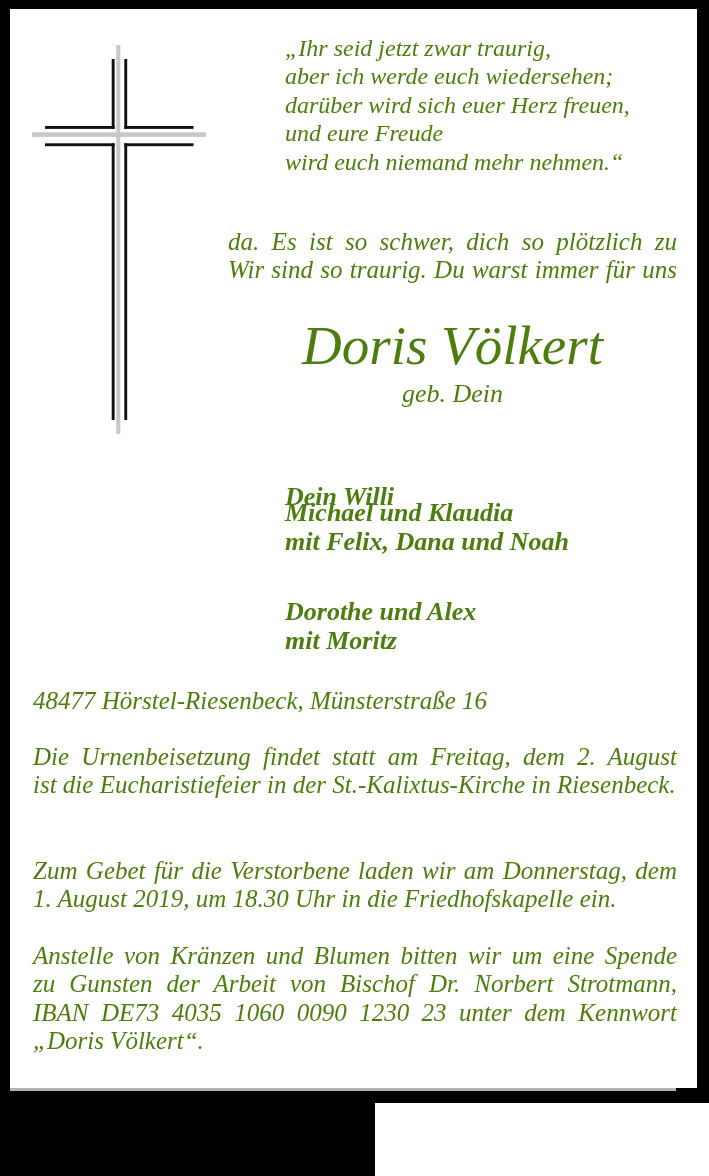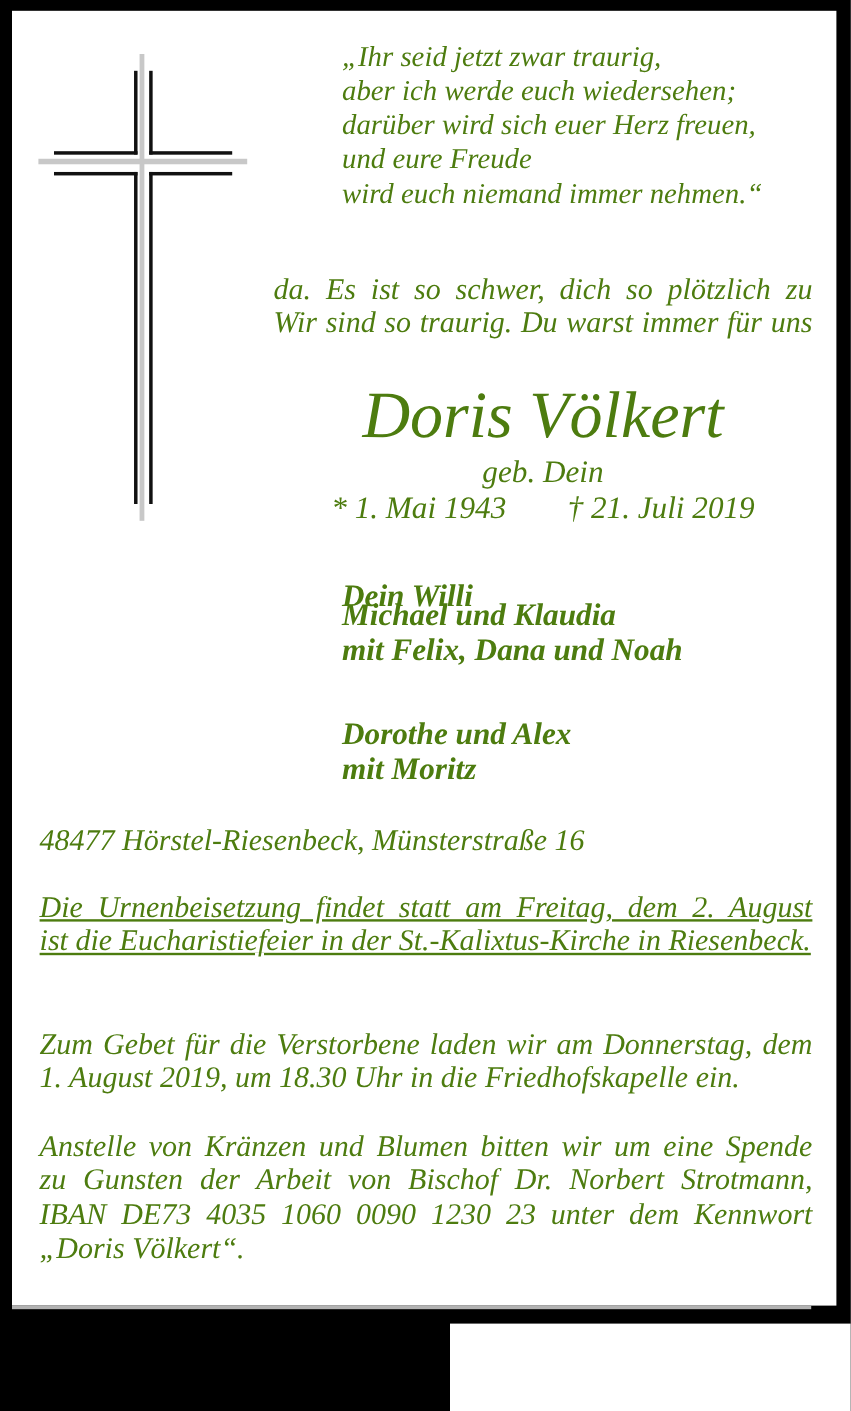--- a/index.html
+++ b/index.html
@@ -38,21 +38,21 @@
   }
   .maiden{left:228px;top:380px;width:449px;text-align:center;font-size:26px;line-height:28px;}
   .dates{
     left:228px;top:410px;width:449px;font-size:26px;line-height:28px;
     display:flex;justify-content:center;gap:51px;
   }
   .mourner{left:285px;font-size:26px;line-height:28.5px;font-weight:bold;white-space:nowrap;}
   .g1{top:483px;} .g2{top:499px;} .g3{top:598px;}
   .address{left:33px;top:687px;font-size:25px;line-height:28px;white-space:nowrap;}
   .bodypara{left:33px;top:0;width:644px;font-size:25px;line-height:28.3px;}
-  .p1{top:743px;text-decoration:underline;} .p2{top:857px;} .p3{top:942px;}
+  .p1{top:743px;} .p2{top:857px;} .p3{top:942px;}
 </style>
 </head>
 <body>
 
 <div class="page">
 
   <div class="card"></div>
 
   <svg class="cross" width="220" height="440" viewBox="0 0 220 440">
 
@@ -68,36 +68,32 @@
     <rect x="124.3" y="126" width="69.2" height="2.9" fill="#111"></rect>
     <rect x="45" y="143.3" width="69.6" height="2.9" fill="#111"></rect>
     <rect x="124.3" y="143.3" width="69.2" height="2.9" fill="#111"></rect>
   </svg>
 
   <div class="blk quote">
     <span class="ln nowrap">„Ihr seid jetzt zwar traurig,</span>
     <span class="ln nowrap">aber ich werde euch wiedersehen;</span>
     <span class="ln nowrap">darüber wird sich euer Herz freuen,</span>
     <span class="ln nowrap">und eure Freude</span>
-    <span class="ln nowrap">wird euch niemand immer nehmen.“</span>
+    <span class="ln nowrap">wird euch niemand mehr nehmen.“</span>
   </div>
 
   <div class="blk intro">
     <span class="ln j">da. Es ist so schwer, dich so plötzlich zu</span>
     <span class="ln j">Wir sind so traurig. Du warst immer für uns</span>
   </div>
 
   <div class="blk name">Doris Völkert</div>
 
   <div class="blk maiden">geb. Dein</div>
 
-  <div class="blk dates">
-    <span>* 1. Mai 1943</span>
-    <span>† 21. Juli 2019</span>
-  </div>
 
   <div class="blk mourner g1">
     <span class="ln">Dein Willi</span>
   </div>
 
   <div class="blk mourner g2">
     <span class="ln">Michael und Klaudia</span>
     <span class="ln">mit Felix, Dana und Noah</span>
   </div>
 

